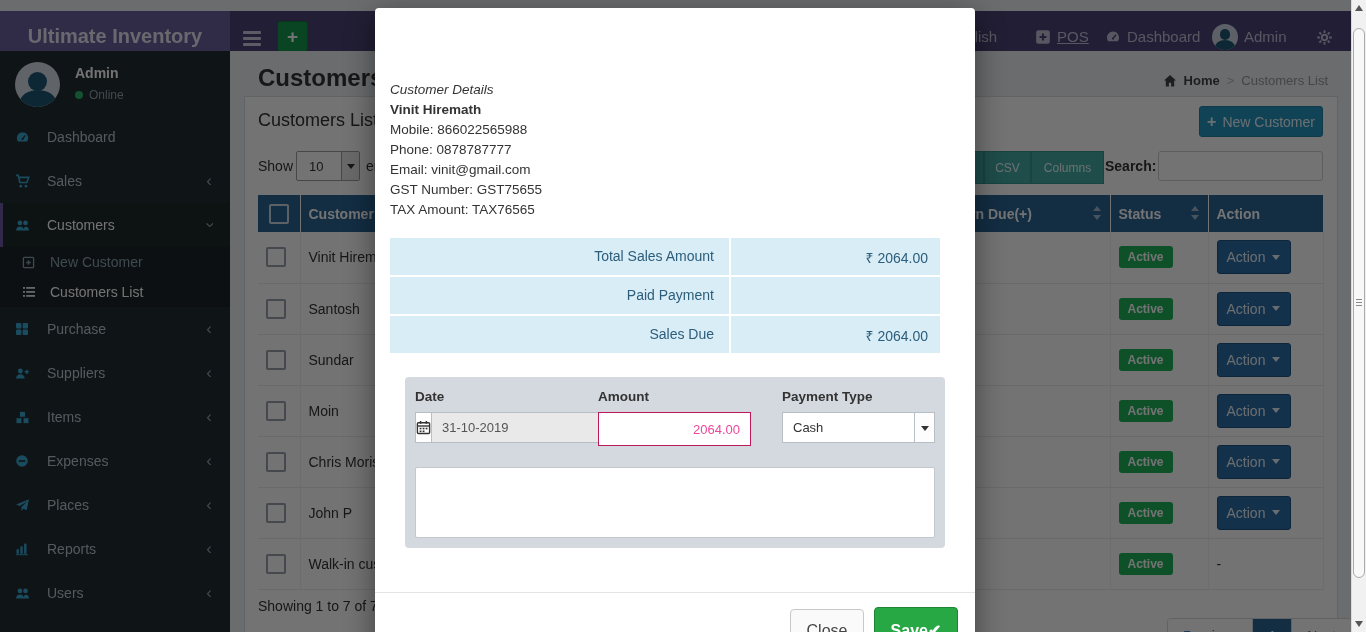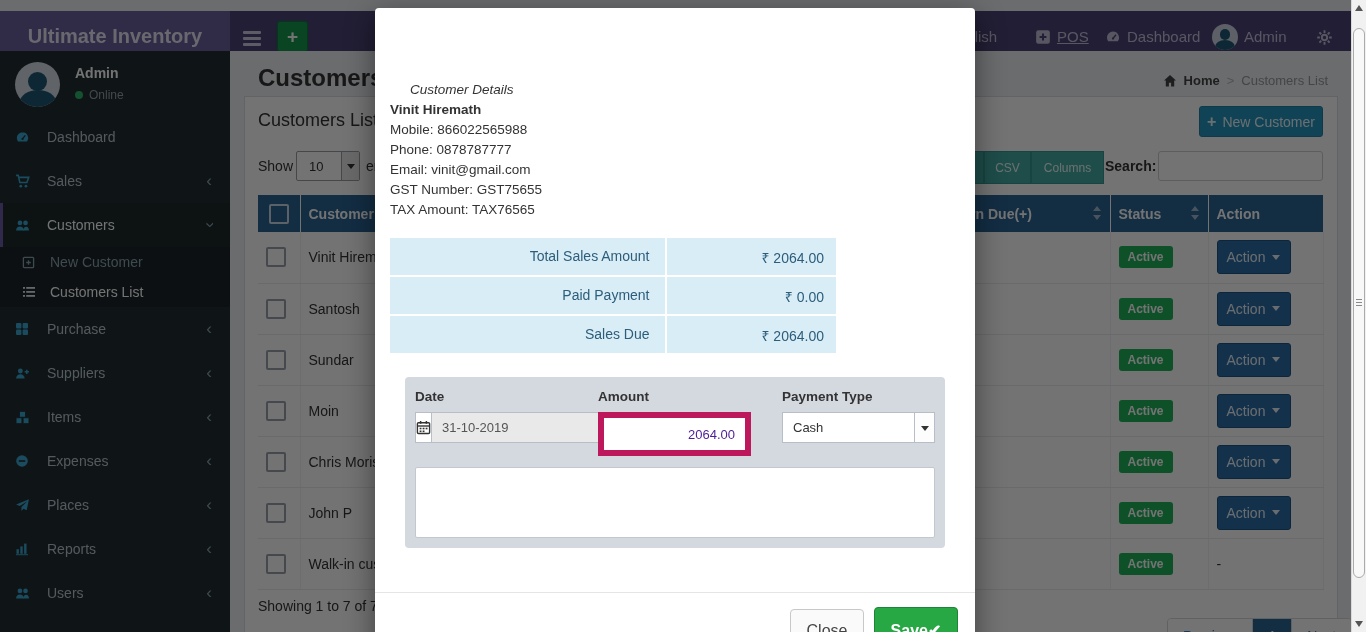--- a/index.html
+++ b/index.html
@@ -121,35 +121,35 @@
 
   
   .modal { position:absolute; left:375px; top:8px; width:600px; height:700px; background:#fff;
            border-radius:4px; box-shadow:0 8px 30px rgba(0,0,0,.45); }
   .modal-header { position:absolute; left:0; top:0; width:600px; height:55px; border-radius:4px 4px 0 0;
                   background:linear-gradient(90deg,#2ab9a9 0%,#1b80e8 100%); }
   .modal-title { width:100%; text-align:center; line-height:55px; color:#fff; font-size:17px; }
   .modal-close { position:absolute; right:16px; top:14px; color:rgba(255,255,255,.65); font-size:21px;
                  font-weight:bold; cursor:pointer; line-height:1; }
   .cust-block { position:absolute; left:15px; top:72px; font-size:13.5px; line-height:20px; color:#333; }
-  .cust-heading { font-style:italic;margin-left:20px; }
+  .cust-heading { font-style:italic; }
   .cust-name { font-weight:bold; }
-  .amounts { position:absolute; left:15px; top:230px; width:446px; }
+  .amounts { position:absolute; left:15px; top:230px; width:550px; }
   .arow { display:flex; height:37px; margin-bottom:2px; background:#d9edf7; color:#2c5d7a; font-size:14px; }
   .arow .al { width:62%; text-align:right; padding:10px 15px 0 0; border-right:2px solid #fff; }
   .arow .av { width:38%; text-align:right; padding:10px 12px 0 0; }
   .form-panel { position:absolute; left:30px; top:369px; width:540px; height:171px; background:#d4d8df;
                 border-radius:4px; }
   .flabel { position:absolute; font-size:13.5px; font-weight:bold; color:#333; }
   .date-group { position:absolute; left:10px; top:35px; width:152px; height:31px; display:flex; }
   .date-addon { width:40px; background:#fff; border:1px solid #b8bec6; border-right:none;
                 display:flex; align-items:center; justify-content:center; }
   .date-input { flex:1; background:#e9e9e9; border:1px solid #b8bec6; color:#555; font-size:13px;
                 padding:0 10px; line-height:29px; }
-  .inp { border:6px solid #be185d; background:#fff; font-size:13px; color:#4c1d95; padding:16px 10px; }
+  .inp { border:1px solid #be185d; background:#fff; font-size:13px; color:#ec4899; padding:16px 10px; }
   .amount-input { position:absolute; left:193px; top:35px; width:153px; height:31px; text-align:right; }
   .ptype { position:absolute; left:377px; top:35px; width:153px; height:31px; background:#fff;
            border:1px solid #b8bec6; cursor:pointer; }
   .ptype .val { position:absolute; left:10px; top:7px; font-size:13px; color:#333; }
   .ptype .caretbox { position:absolute; right:0; top:0; width:20px; height:29px; background:#fdfdfd;
                      border-left:1px solid #b8bec6; }
   .note-area { position:absolute; left:10px; top:90px; width:520px; height:71px; resize:none;
                border:1px solid #c3c8cf; border-radius:2px; background:#fff; font-family:inherit; }
   .modal-footer { position:absolute; left:0; top:584px; width:600px; border-top:1px solid #e5e5e5; height:116px; }
   .btn-close { position:absolute; left:415px; top:16px; width:74px; height:44px; background:#fafafa;
@@ -569,21 +569,20 @@
     <div>TAX Amount: TAX76565</div>
   </div>
 
   <div class="amounts">
     <div class="arow">
       <div class="al">Total Sales Amount</div>
       <div class="av">₹ 2064.00</div>
     </div>
     <div class="arow">
       <div class="al">Paid Payment</div>
-      <div class="av">₹ 0.00</div>
     </div>
     <div class="arow">
       <div class="al">Sales Due</div>
       <div class="av">₹ 2064.00</div>
     </div>
   </div>
 
   <div class="form-panel">
     <span class="flabel" style="left:10px; top:12px;">Date</span>
     <span class="flabel" style="left:193px; top:12px;">Amount</span>

